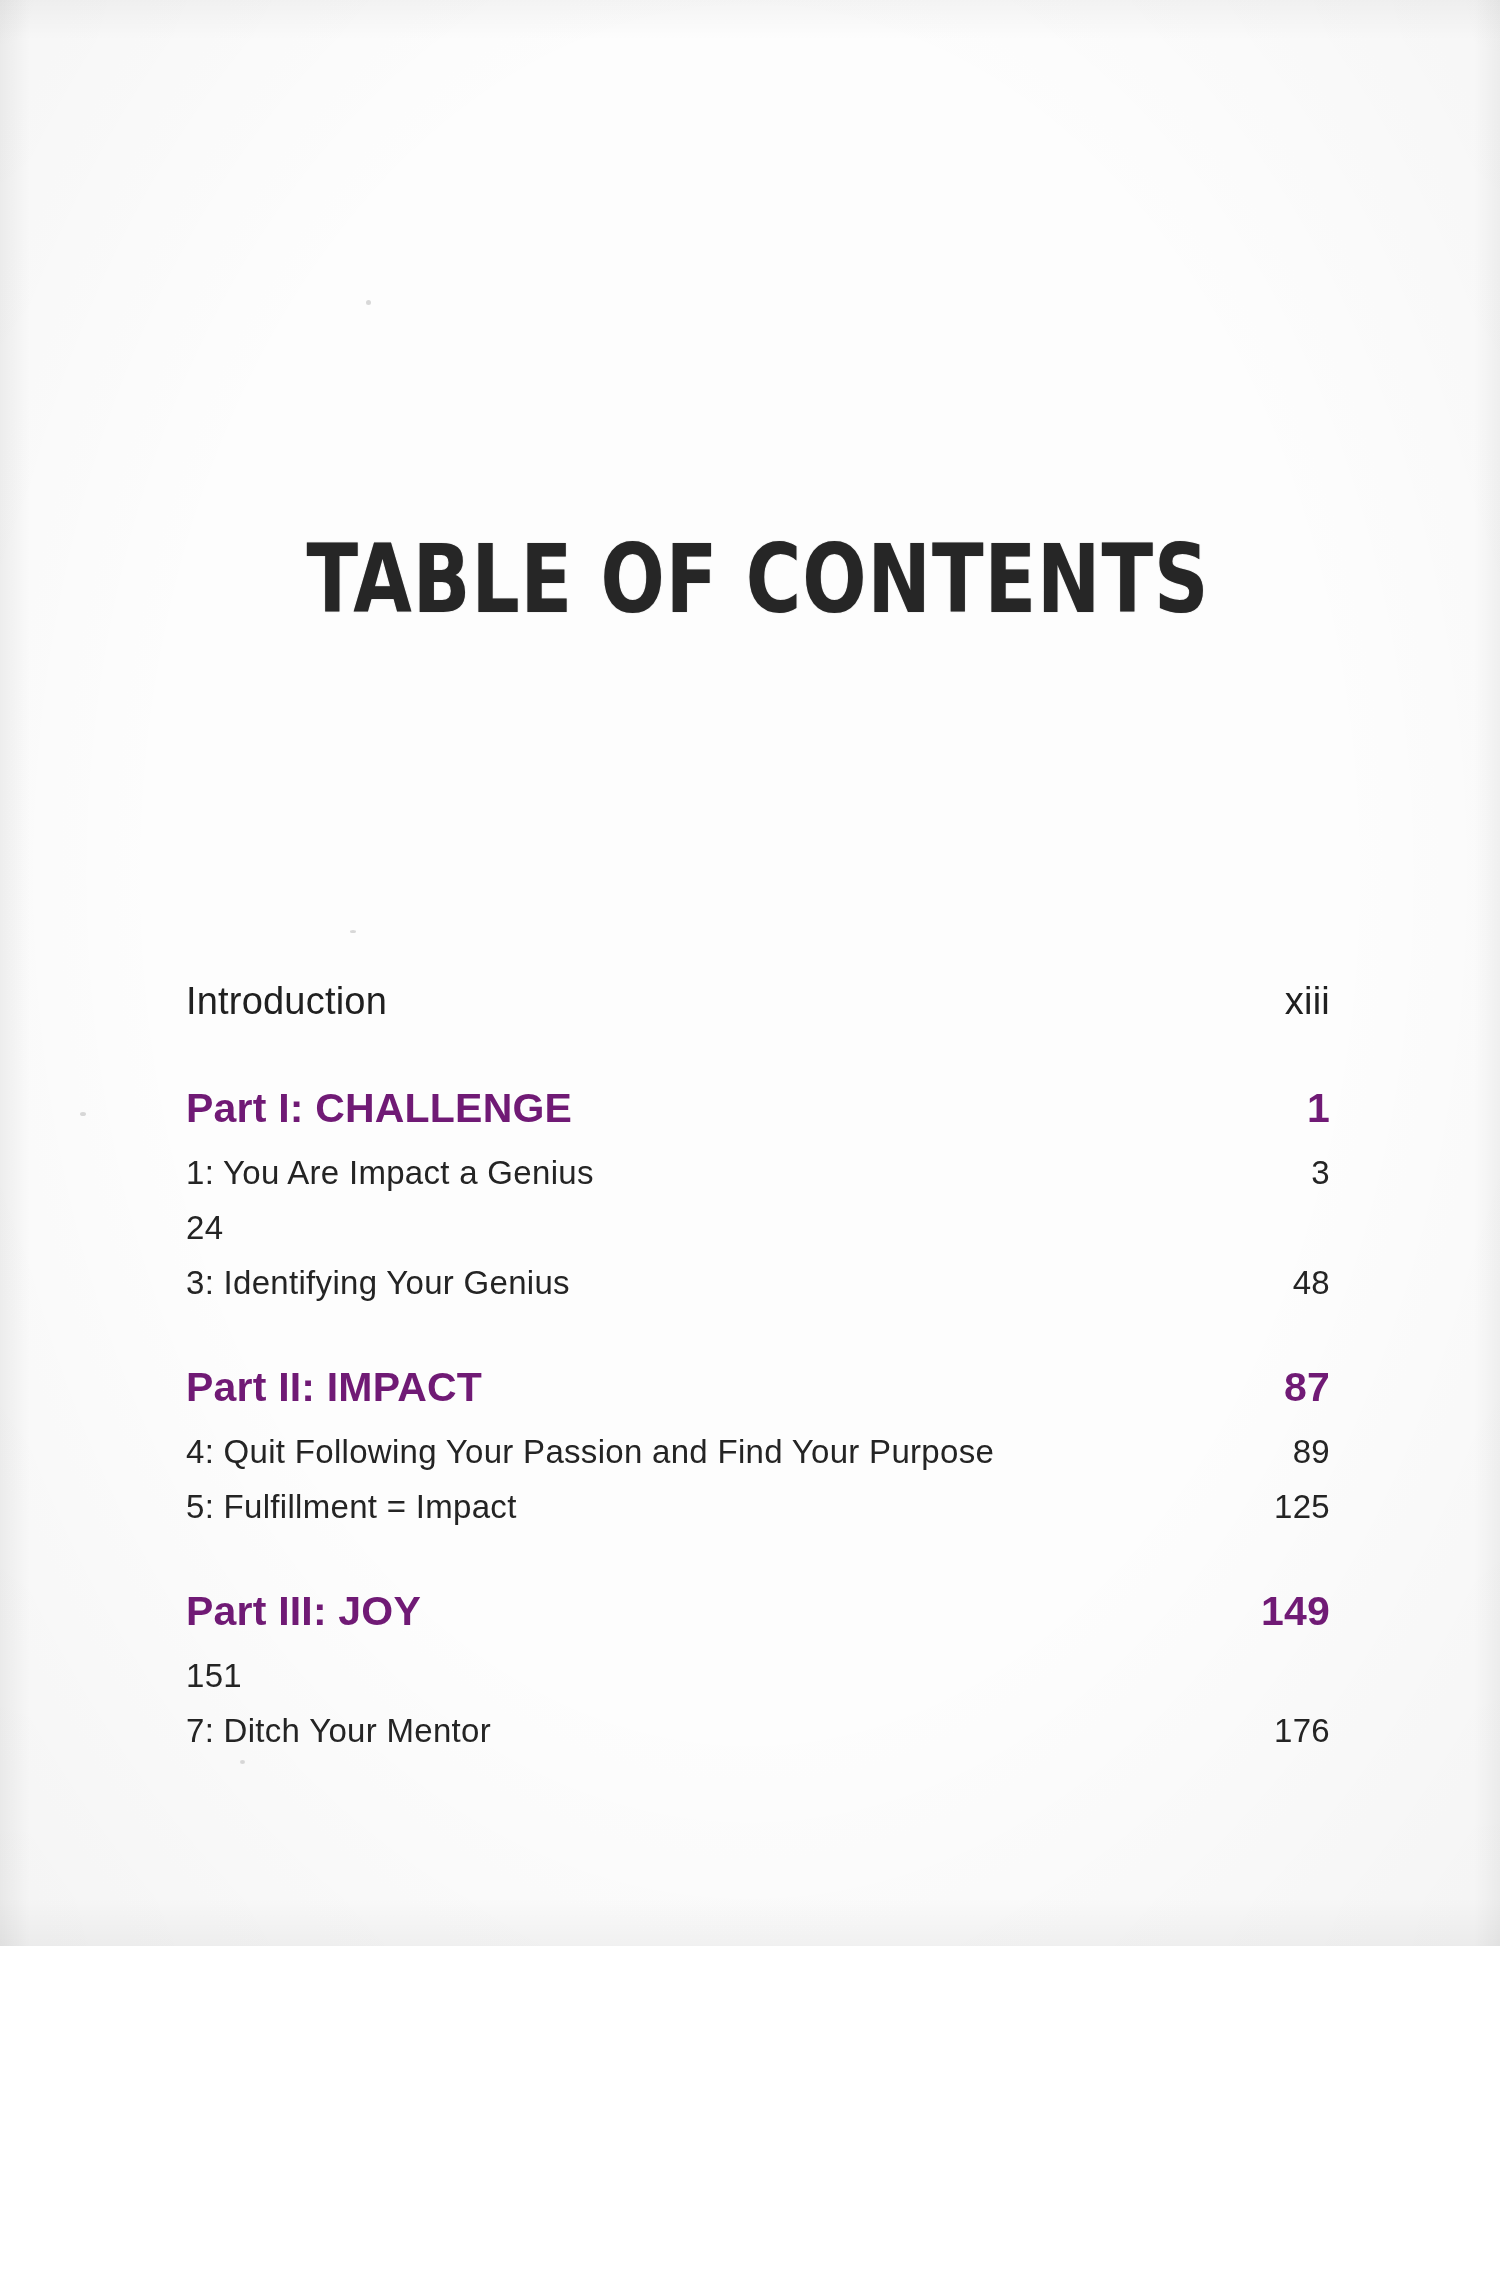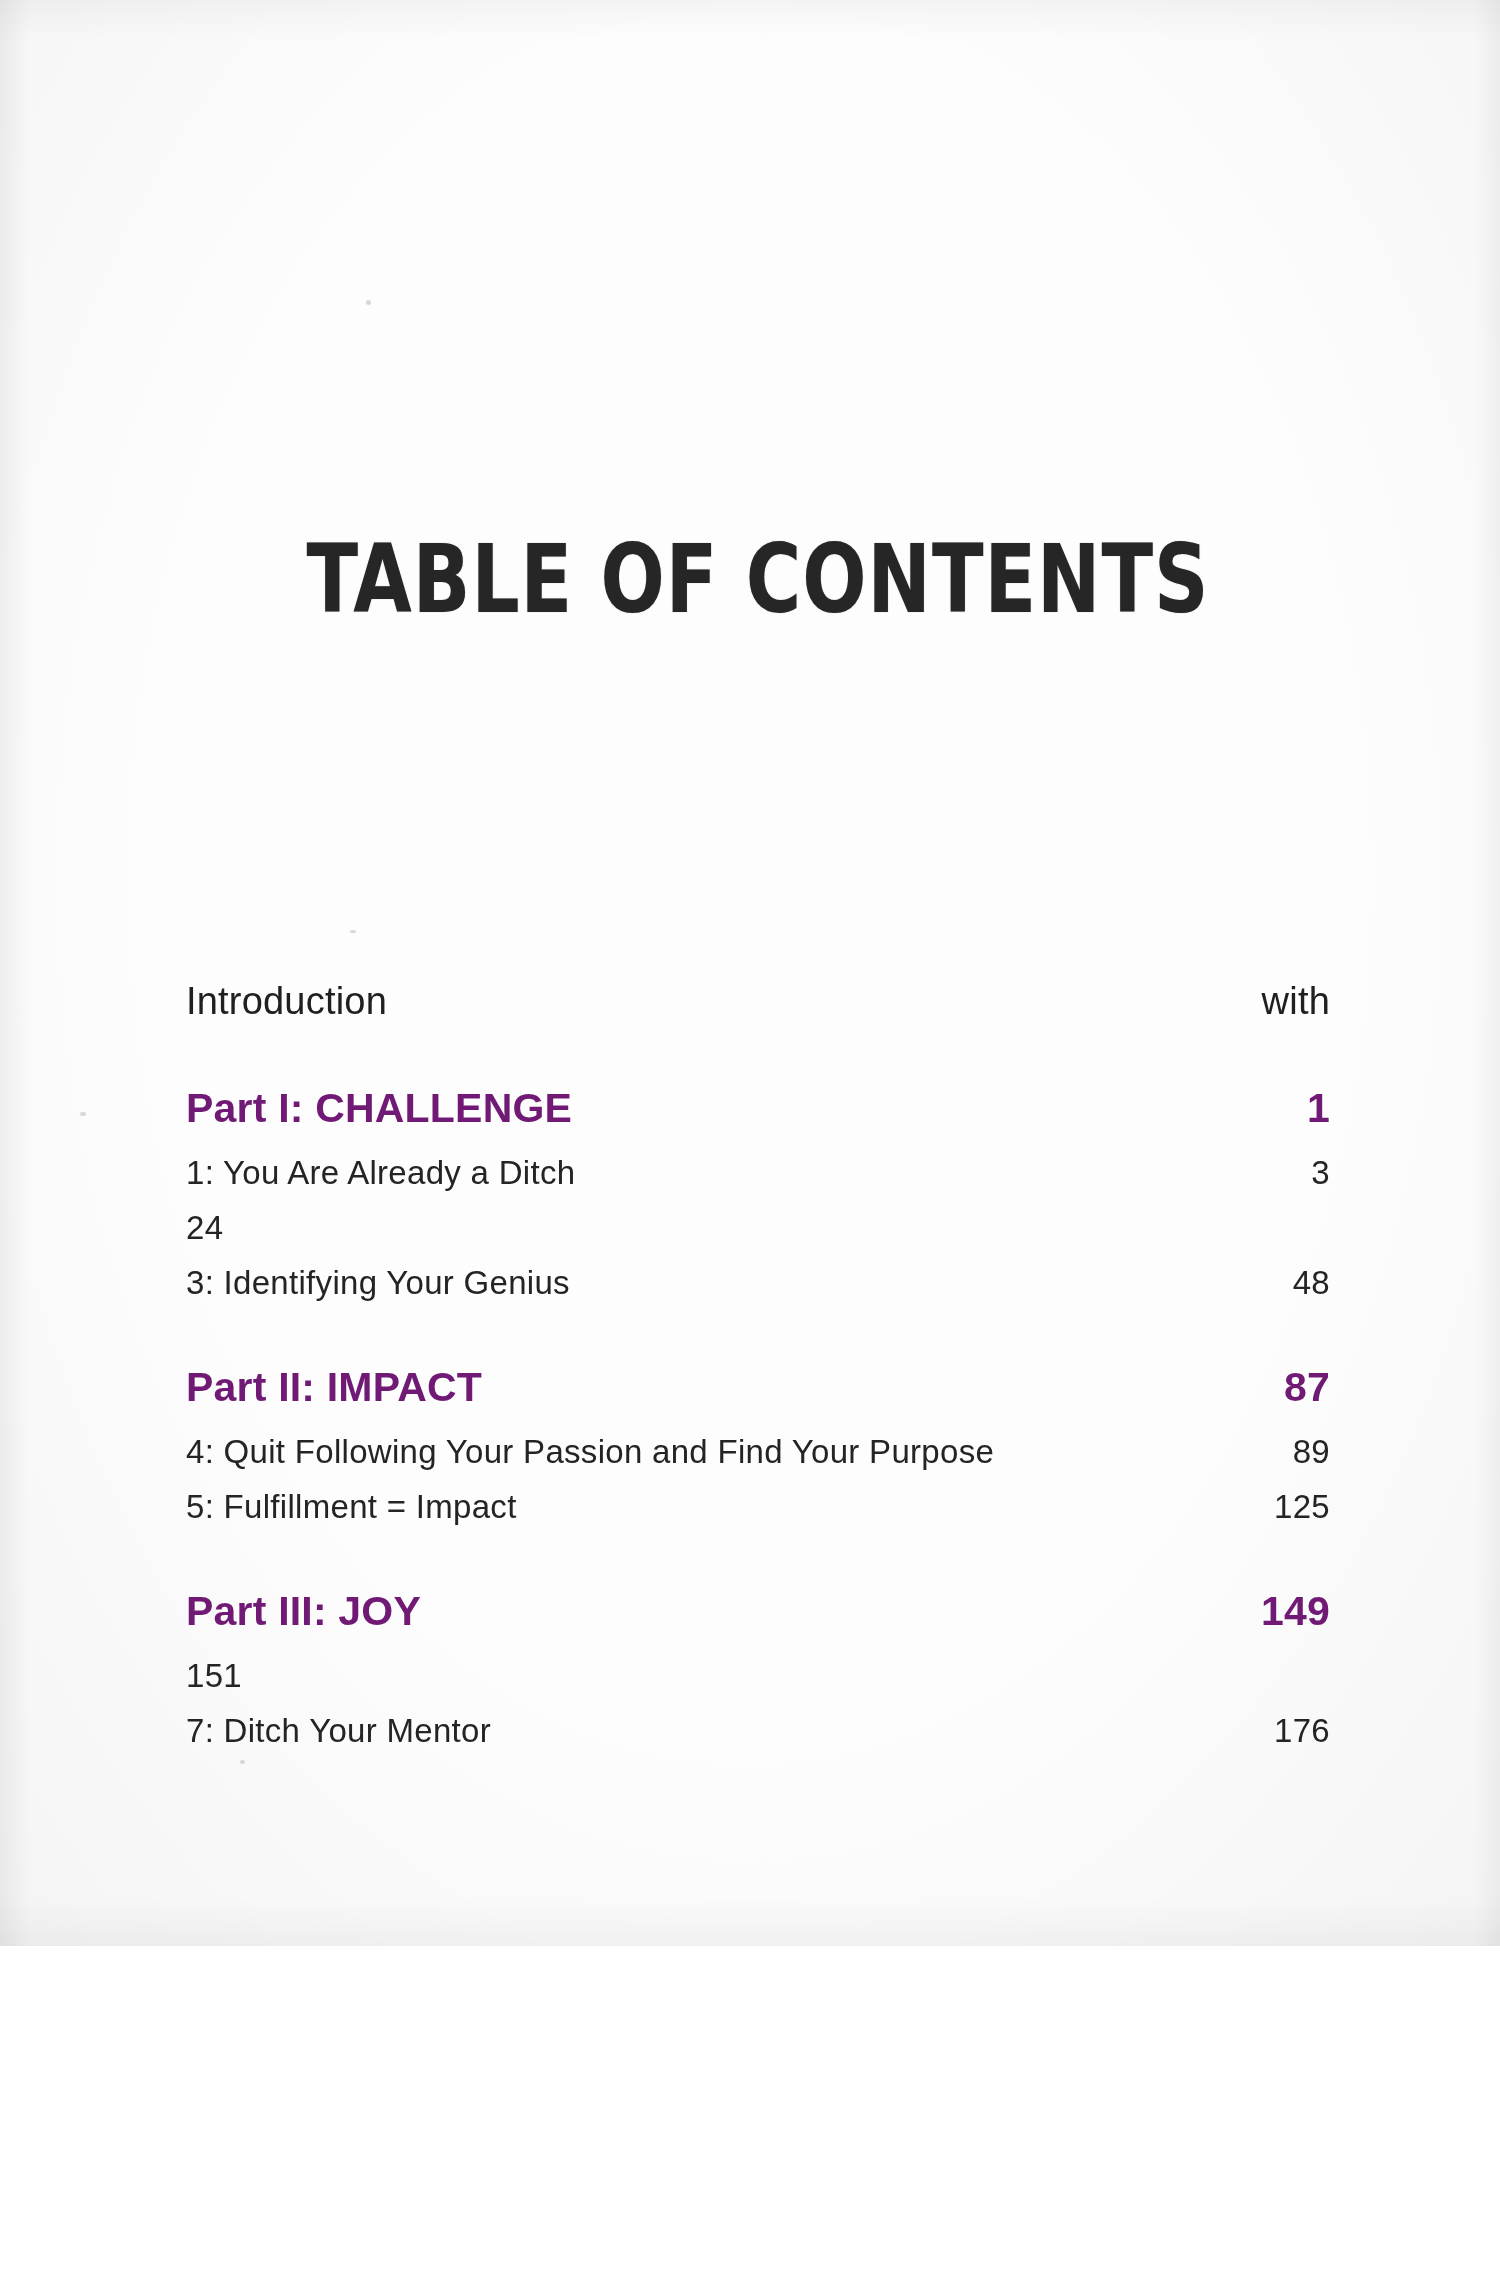--- a/index.html
+++ b/index.html
@@ -123,30 +123,30 @@
   <span class="speck" style="left:80px;top:1112px;width:6px;height:4px;"></span>
 
   <div class="content">
 
     <h1 class="toc-title">TABLE OF CONTENTS</h1>
 
     <div class="entries">
 
       <div class="row row-intro">
         <span class="label">Introduction</span>
-        <span class="page-no">with</span>
+        <span class="page-no">xiii</span>
       </div>
 
       <div class="part-block">
         <div class="row row-part">
           <span class="label">Part I: CHALLENGE</span>
           <span class="page-no">1</span>
         </div>
         <div class="row row-chapter">
-          <span class="label">1: You Are Already a Ditch</span>
+          <span class="label">1: You Are Impact a Genius</span>
           <span class="page-no">3</span>
         </div>
         <div class="row row-chapter">
           <span class="page-no">24</span>
         </div>
         <div class="row row-chapter">
           <span class="label">3: Identifying Your Genius</span>
           <span class="page-no">48</span>
         </div>
       </div>

